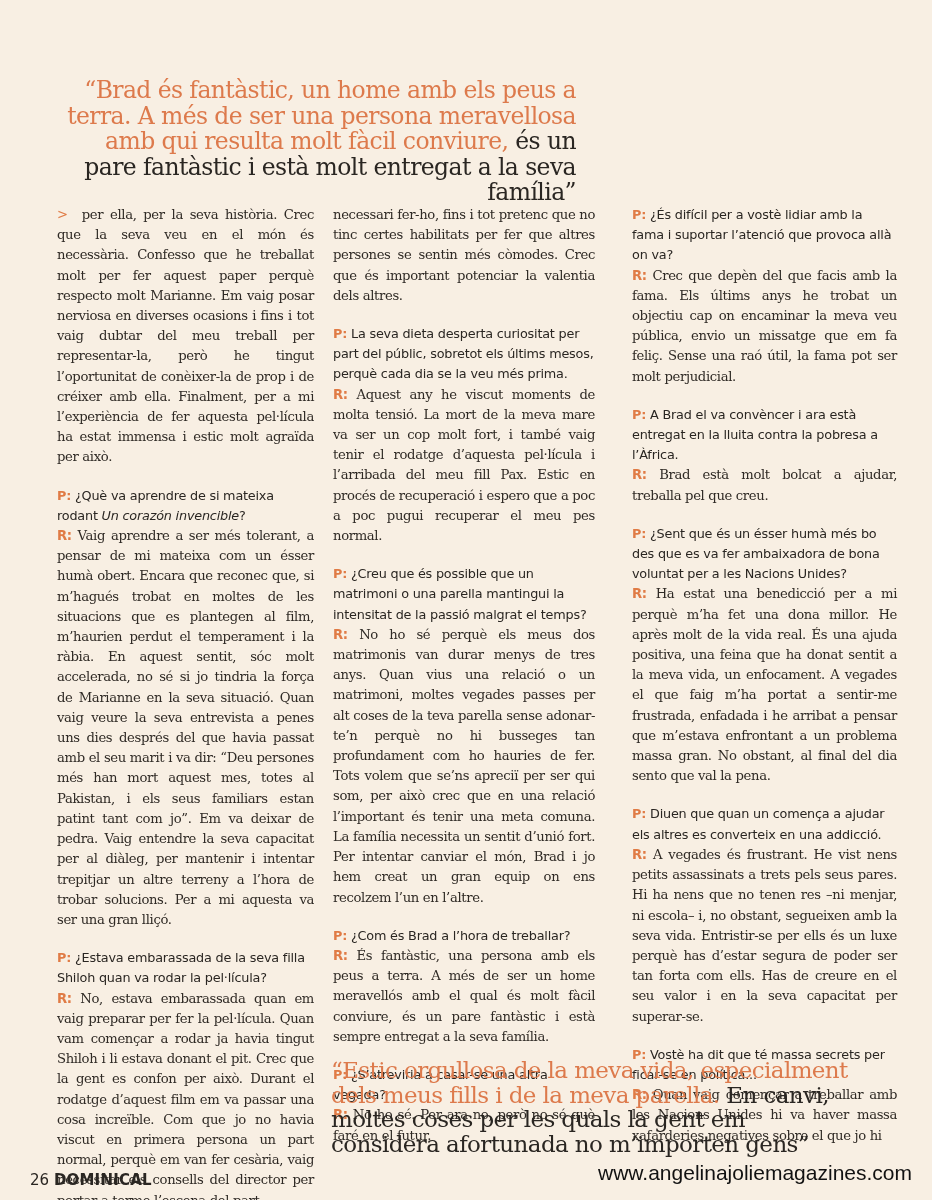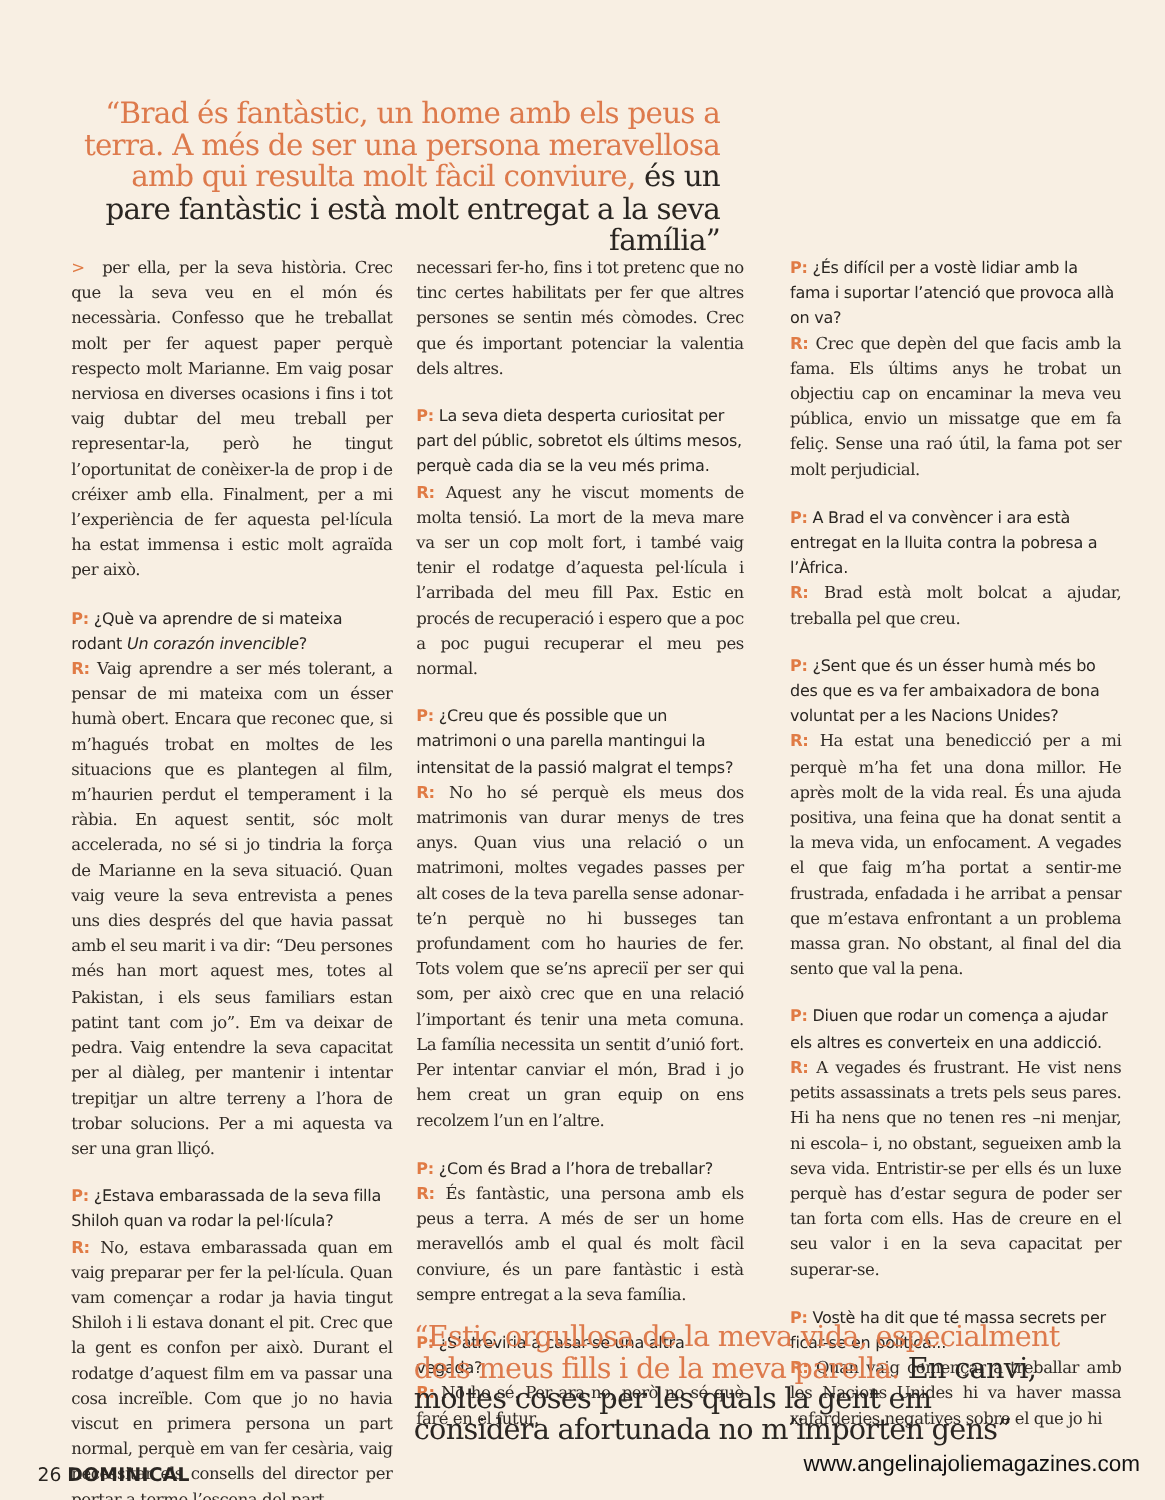--- a/index.html
+++ b/index.html
@@ -44,21 +44,21 @@
   }
   .label { color: #e07b45; font-family: "DejaVu Sans", sans-serif; font-weight: bold; }
   .cont-marker { color: #e07b45; margin-right: 14px; font-family: "DejaVu Sans", sans-serif; }
   .folio {
     position: absolute; left: 30px; top: 1171px;
     font-family: "DejaVu Sans", sans-serif; font-size: 15px; color: #2a2622;
   }
   .folio .brand { font-weight: bold; letter-spacing: 0.2px; }
   .watermark {
     position: absolute; right: 20px; top: 1161px;
-    font-family: "Liberation Sans", sans-serif; font-size: 18px; color: #111;
+    font-family: "Liberation Sans", sans-serif; font-size: 21px; color: #111;
   }
 </style>
 </head>
 <body>
 
 <div id="pq-top" class="pullquote"><span class="accent">“Brad és fantàstic, un home amb els peus a terra. A més de ser una persona meravellosa amb qui resulta molt fàcil conviure,</span><span> és un pare fantàstic i està molt entregat a la seva família”</span></div>
 
 <div id="col-1" class="column">
   <p class="block"><span class="cont-marker">&gt;</span><span>per ella, per la seva història. Crec que la seva veu en el món és necessària. Confesso que he treballat molt per fer aquest paper perquè respecto molt Marianne. Em vaig posar nerviosa en diverses ocasions i fins i tot vaig dubtar del meu treball per representar-la, però he tingut l’oportunitat de conèixer-la de prop i de créixer amb ella. Finalment, per a mi l’experiència de fer aquesta pel·lícula ha estat immensa i estic molt agraïda per això.</span></p>
 
@@ -108,21 +108,21 @@
     <div class="q"><span class="label">P:</span> <span>A Brad el va convèncer i ara està entregat en la lluita contra la pobresa a l’Àfrica.</span></div>
     <div><span class="label">R:</span> <span>Brad està molt bolcat a ajudar, treballa pel que creu.</span></div>
   </div>
 
   <div class="block">
     <div class="q"><span class="label">P:</span> <span>¿Sent que és un ésser humà més bo des que es va fer ambaixadora de bona voluntat per a les Nacions Unides?</span></div>
     <div><span class="label">R:</span> <span>Ha estat una benedicció per a mi perquè m’ha fet una dona millor. He après molt de la vida real. És una ajuda positiva, una feina que ha donat sentit a la meva vida, un enfocament. A vegades el que faig m’ha portat a sentir-me frustrada, enfadada i he arribat a pensar que m’estava enfrontant a un problema massa gran. No obstant, al final del dia sento que val la pena.</span></div>
   </div>
 
   <div class="block">
-    <div class="q"><span class="label">P:</span> <span>Diuen que rodar un comença a ajudar els altres es converteix en una addicció.</span></div>
+    <div class="q"><span class="label">P:</span> <span>Diuen que quan un comença a ajudar els altres es converteix en una addicció.</span></div>
     <div><span class="label">R:</span> <span>A vegades és frustrant. He vist nens petits assassinats a trets pels seus pares. Hi ha nens que no tenen res –ni menjar, ni escola– i, no obstant, segueixen amb la seva vida. Entristir-se per ells és un luxe perquè has d’estar segura de poder ser tan forta com ells. Has de creure en el seu valor i en la seva capacitat per superar-se.</span></div>
   </div>
 
   <div class="block">
     <div class="q"><span class="label">P:</span> <span>Vostè ha dit que té massa secrets per ficar-se en política...</span></div>
     <div><span class="label">R:</span> <span>Quan vaig començar a treballar amb les Nacions Unides hi va haver massa xafarderies negatives sobre el que jo hi</span></div>
   </div>
 </div>
 
 <div id="pq-bottom" class="pullquote"><span class="accent">“Estic orgullosa de la meva vida, especialment dels meus fills i de la meva parella.</span><span> En canvi, moltes coses per les quals la gent em considera afortunada no m’importen gens”</span></div>

